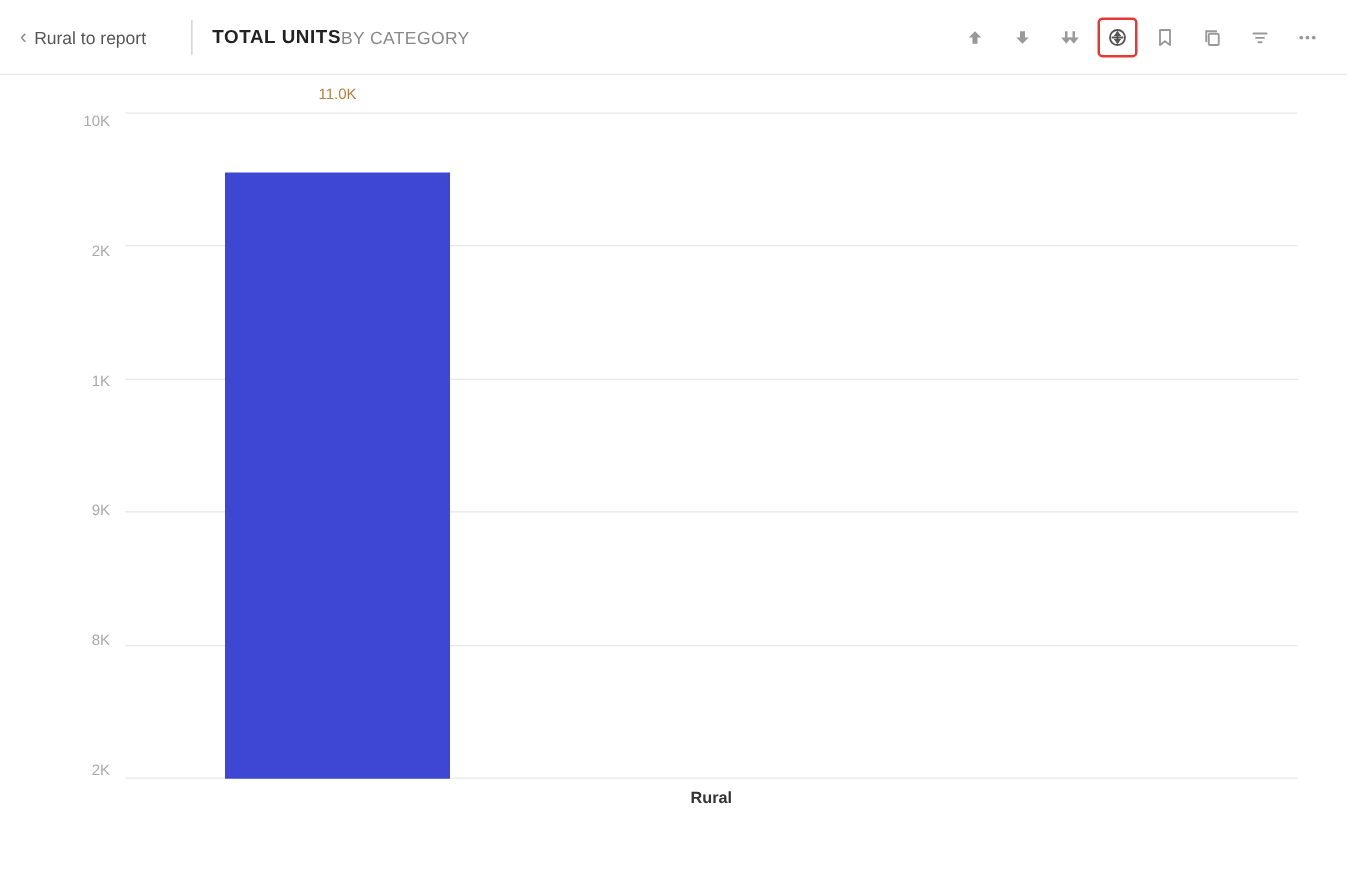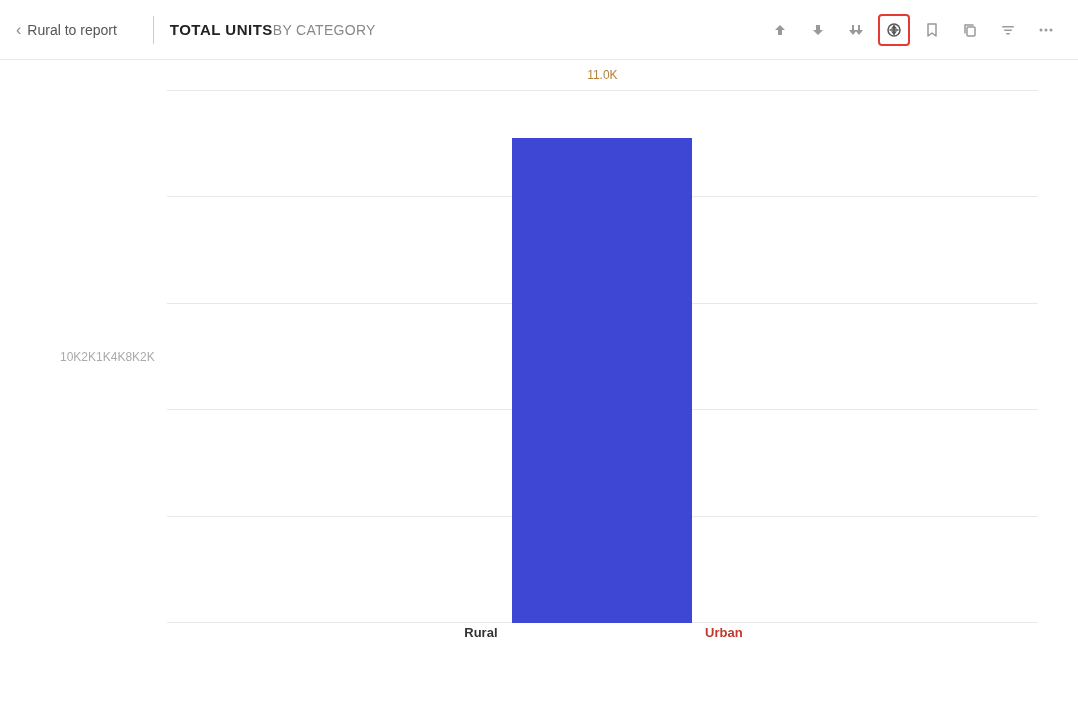--- a/index.html
+++ b/index.html
@@ -97,22 +97,23 @@
       display: flex;
       width: 100%;
       height: calc(713px - 60px);
       padding: 20px 40px 60px 60px;
       position: relative;
     }
 
     
     .y-axis {
       display: flex;
+      flex-direction: column;
       justify-content: space-between;
-      align-items: center;
+      align-items: flex-end;
       padding-right: 12px;
       padding-bottom: 30px;
       padding-top: 10px;
       min-width: 40px;
     }
     .y-label {
       font-size: 12px;
       color: #aaa;
     }
 
@@ -143,21 +144,20 @@
 
     
     .bars-container {
       position: absolute;
       top: 10px;
       left: 0;
       right: 0;
       bottom: 30px;
       display: flex;
       align-items: flex-end;
-      justify-content: center;
       gap: 72px;
       padding: 0 80px;
     }
 
     .bar-group {
       display: flex;
       flex-direction: column;
       align-items: center;
       height: 100%;
       justify-content: flex-end;
@@ -185,24 +185,25 @@
     }
 
     
     .x-axis {
       position: absolute;
       bottom: 0;
       left: 0;
       right: 0;
       height: 30px;
       display: flex;
-      align-items: flex-start;
+      align-items: center;
       justify-content: center;
       gap: 63px;
       padding: 0 80px;
+      flex-direction: column;
     }
 
     .x-label-group {
       width: 180px;
       text-align: center;
     }
 
     .x-label-rural {
       font-size: 13px;
       font-weight: 700;
@@ -281,21 +282,21 @@
     </div>
   </div>
 </div>
 
 <div class="chart-area">
 
   <div class="y-axis">
     <span class="y-label">10K</span>
     <span class="y-label">2K</span>
     <span class="y-label">1K</span>
-    <span class="y-label">4K</span>
+    <span class="y-label">9K</span>
     <span class="y-label">8K</span>
     <span class="y-label">2K</span>
   </div>
 
   <div class="chart-content">
 
     <div class="grid-lines">
       <div class="grid-line"></div>
       <div class="grid-line"></div>
       <div class="grid-line"></div>
@@ -310,18 +311,15 @@
         <span class="bar-value-label">11.0K</span>
         <div class="bar bar-rural" style="height: 91%;"></div>
       </div>
 
     </div>
 
     <div class="x-axis">
       <div class="x-label-group">
         <span class="x-label-rural">Rural</span>
       </div>
-      <div class="x-label-group">
-        <span class="x-label-urban">Urban</span>
-      </div>
     </div>
   </div>
 </div>
 
 </body></html>

